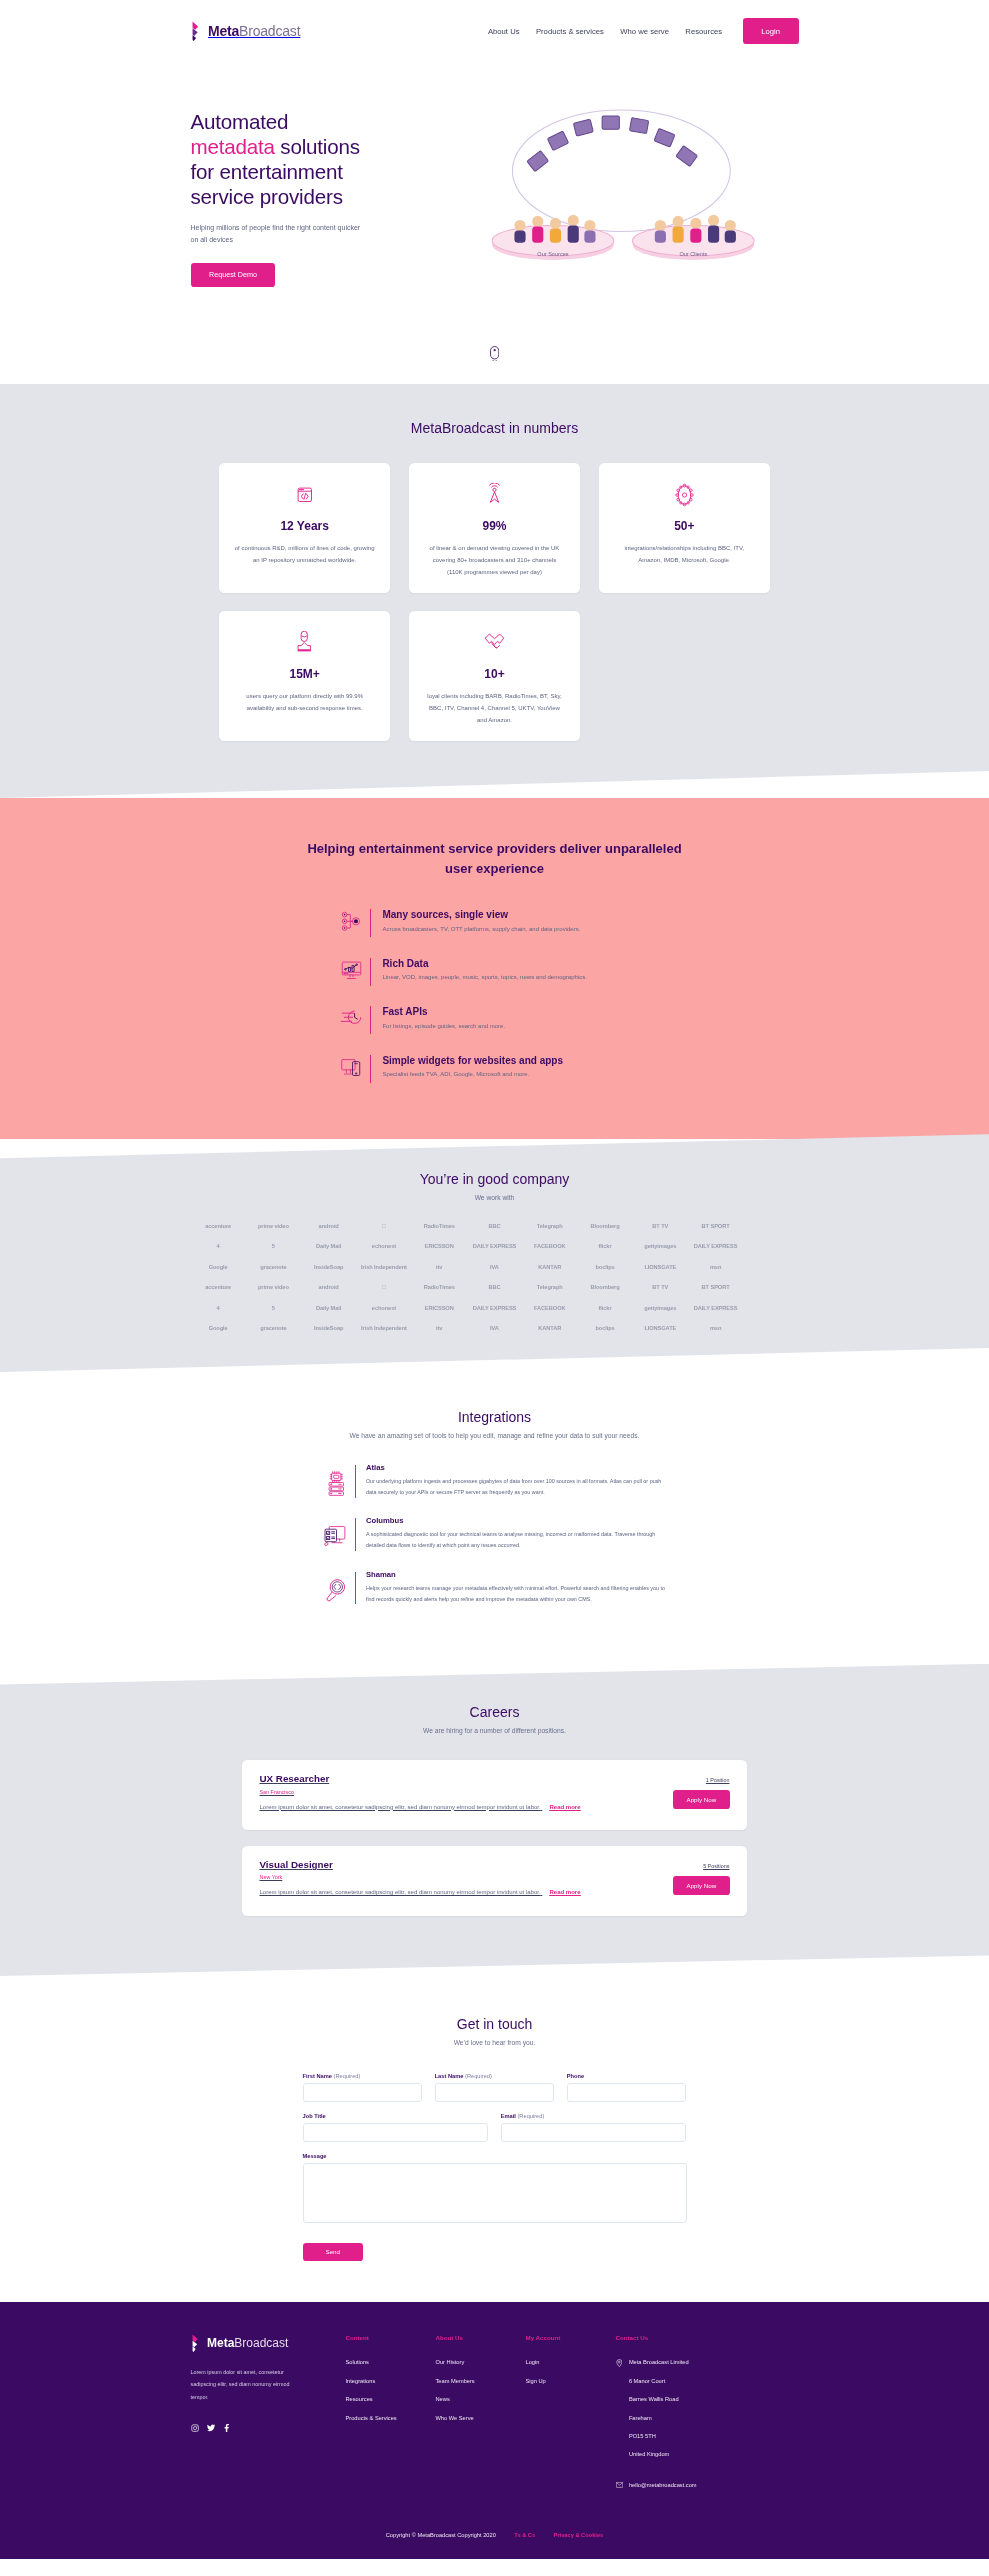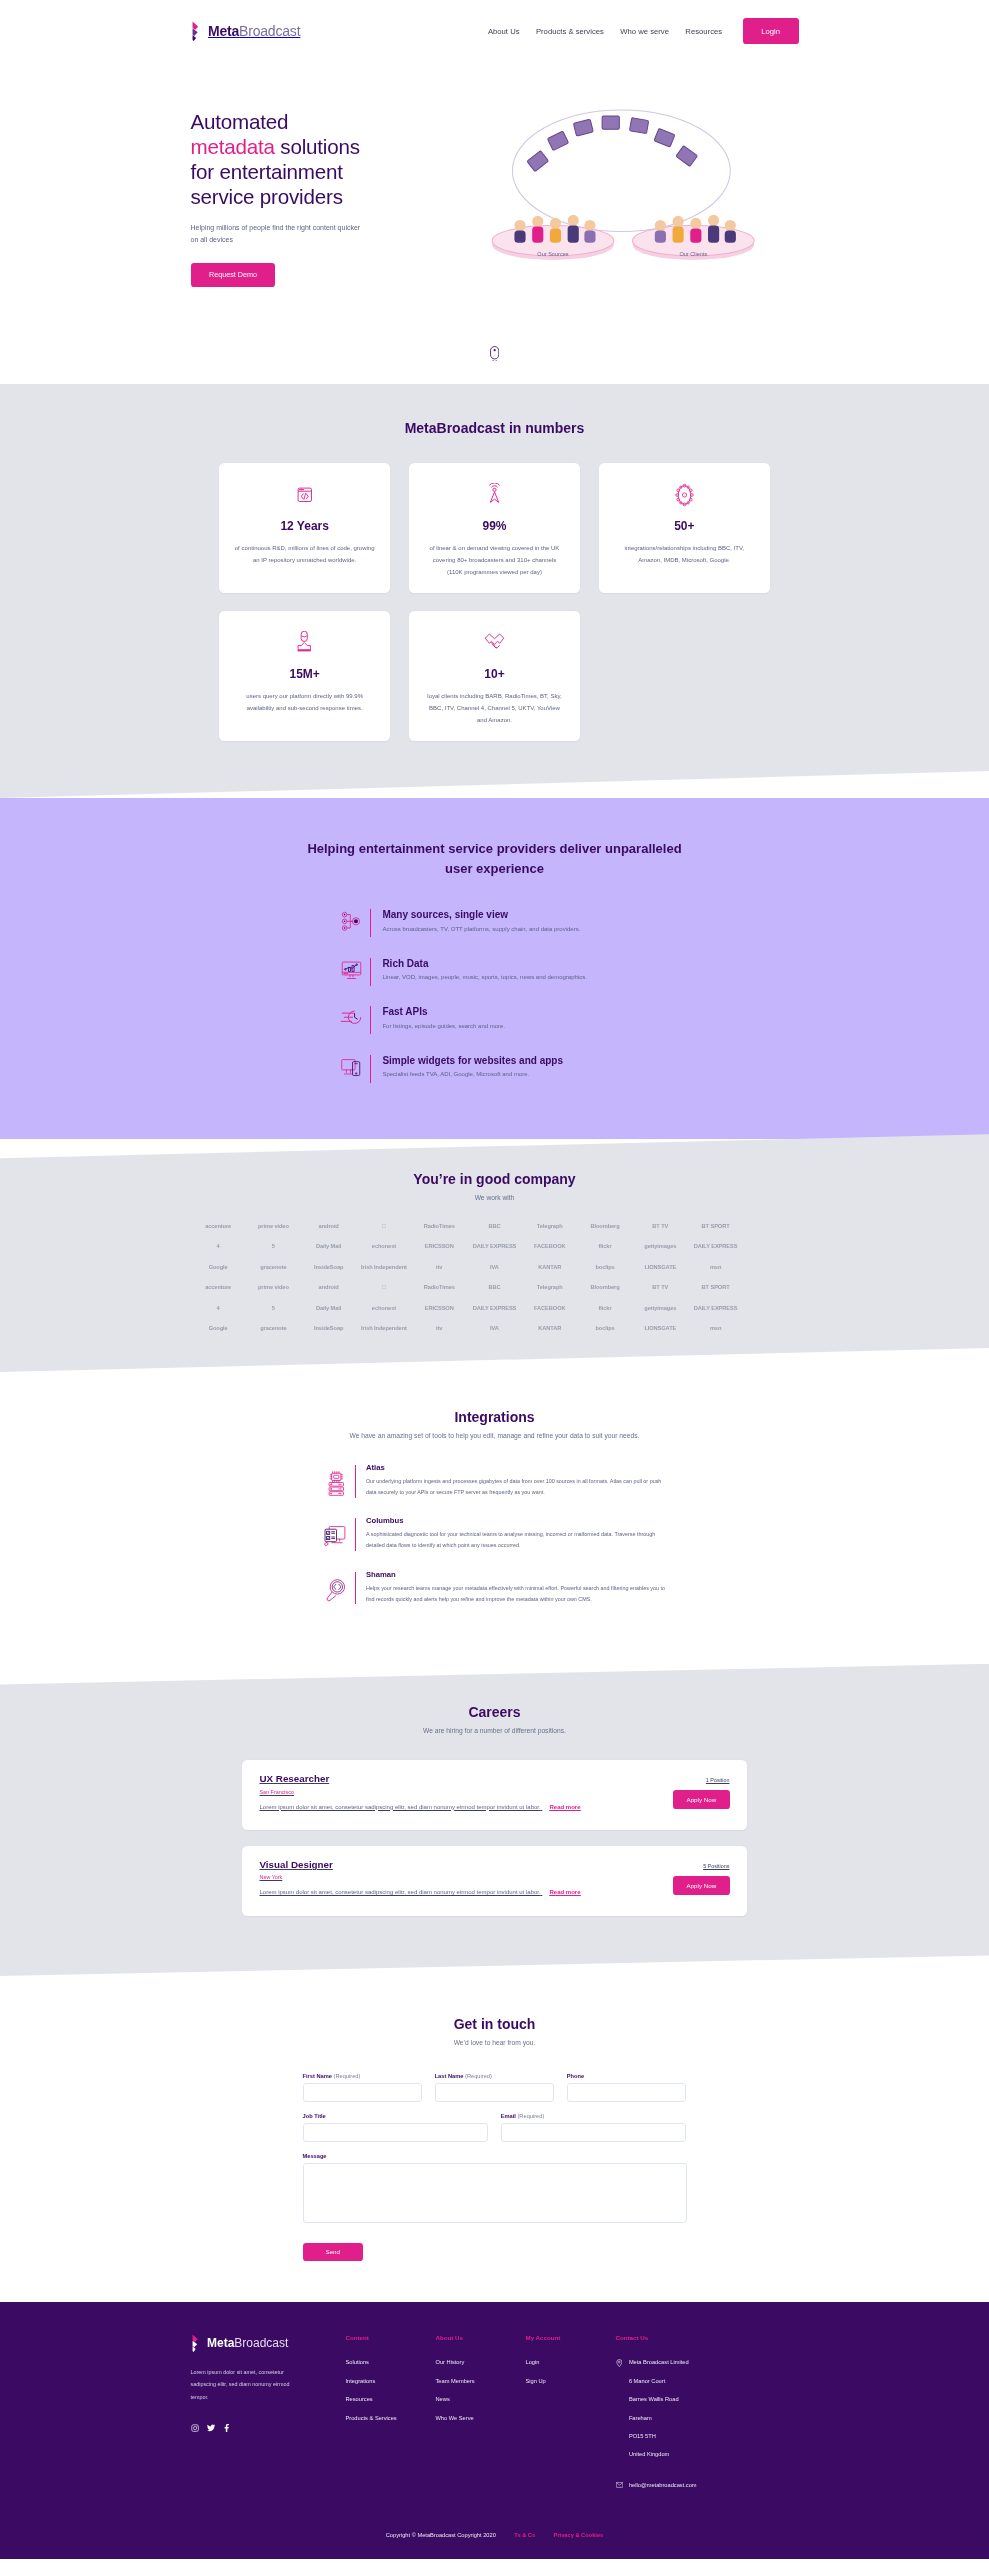--- a/index.html
+++ b/index.html
@@ -65,38 +65,38 @@
   .scroll-ind { text-align: center; padding: 15.5px 0 20.6px; background:#fff;}
   .mouse-ico { display:inline-block; }
 
   
   .numbers-sec {
     background: #e2e4ea;
     padding: 36px 0 57px;
     position: relative;
     clip-path: polygon(0 0, 100% 0, 100% calc(100% - 27px), 0 100%);
   }
-  .sec-title { text-align:center; font-size: 14px; color: #3b0a62; font-weight: 700; }
+  .sec-title { text-align:center; font-size: 14px; color: #3b0a62; font-weight: 400; }
   .sec-sub { text-align:center; font-size: 6.7px; color:#6a6f8d; margin-top: 7.2px; }
   .num-grid {
     width: 551px; margin: 27px auto 0;
     display: grid; grid-template-columns: repeat(3, 1fr); gap: 17.5px 18.5px;
   }
   .num-card {
     background: #fff; border-radius: 5.2px; padding: 17.5px 15.5px 15.5px;
     text-align:center; min-height: 124px;
     box-shadow: 0 0.5px 1.5px rgba(30,20,60,.05);
     display:flex; flex-direction: column; align-items:center;
   }
   .num-ico { height: 29px; display:flex; align-items:center; justify-content:center; margin-bottom: 10.3px; }
   .num-val { font-size: 12px; font-weight: 700; color: #3b0a62; margin-bottom: 8.2px; }
   .num-desc { font-size: 6px; line-height: 2.0; color: #5f6483; }
 
   
-  .features-sec { background:#c4b5fd; padding: 41px 0 36px; }
+  .features-sec { background:#fca5a5; padding: 41px 0 36px; }
   .feat-title {
     text-align:center; font-size: 13px; line-height:1.5; color:#3b0a62; font-weight:700;
     width: 392px; margin: 0 auto 31px;
   }
   .feat-list { width: 319px; margin: 0 auto; }
   .feat-row { display:flex; align-items: flex-start; margin-bottom: 20.6px; }
   .feat-ico { width: 32px; flex: 0 0 32px; display:flex; justify-content:center; padding-top: 2.1px;}
   .feat-bar { width: 1px; background:#e01f8b; align-self: stretch; margin: 0 11.3px 0 3.1px; flex:0 0 1px; min-height: 28px;}
   .feat-txt { flex:1; }
   .feat-h { font-size: 10px; color: #3b0a62; font-weight: 600; margin-bottom: 3.6px; }

